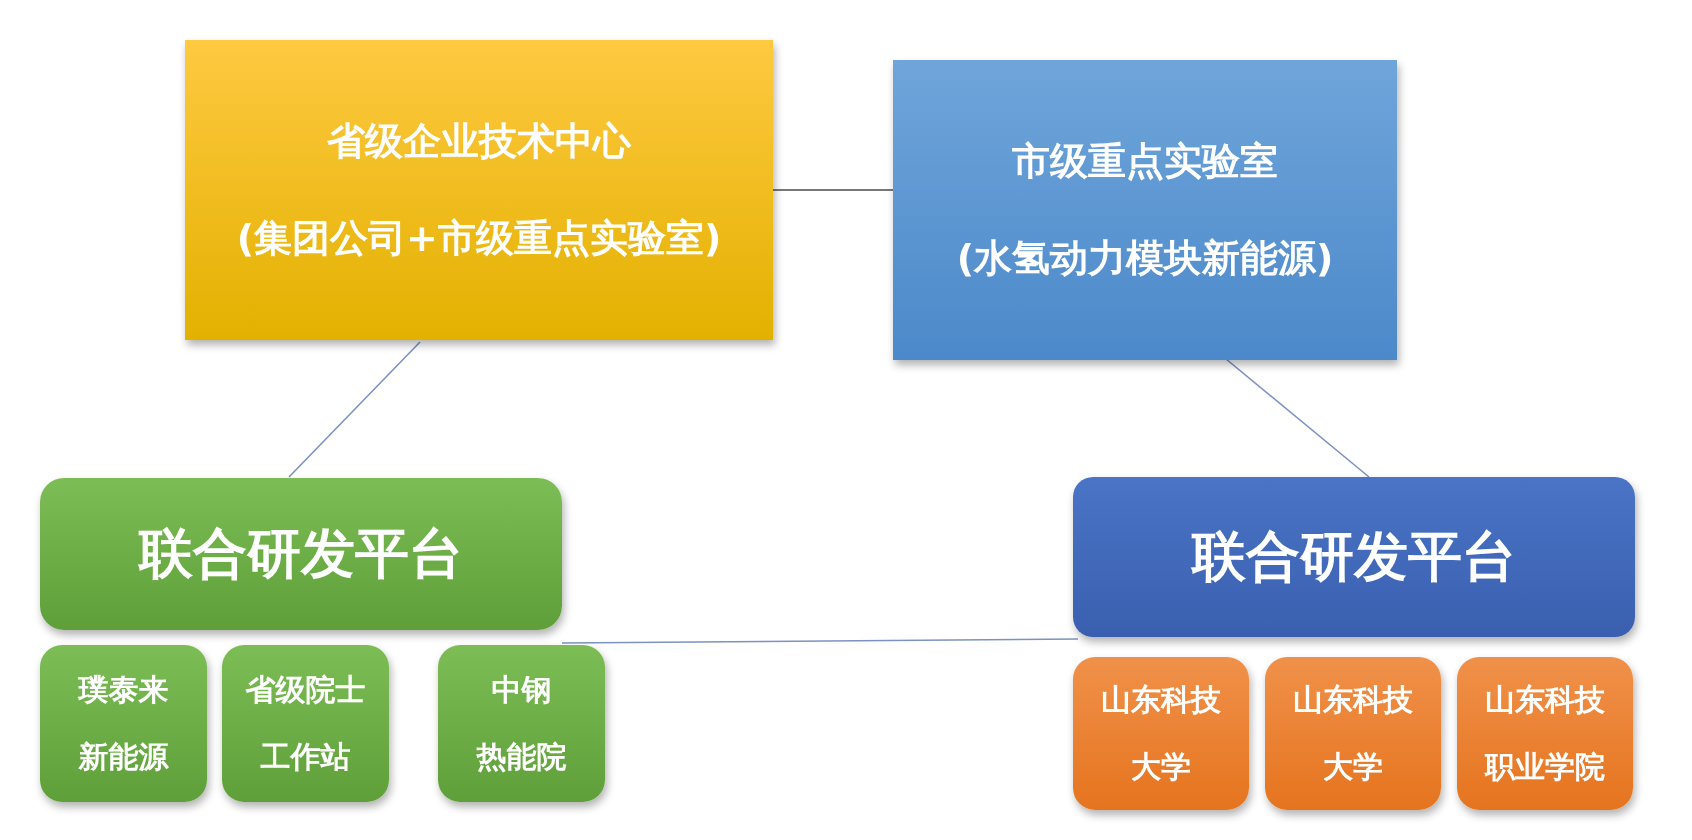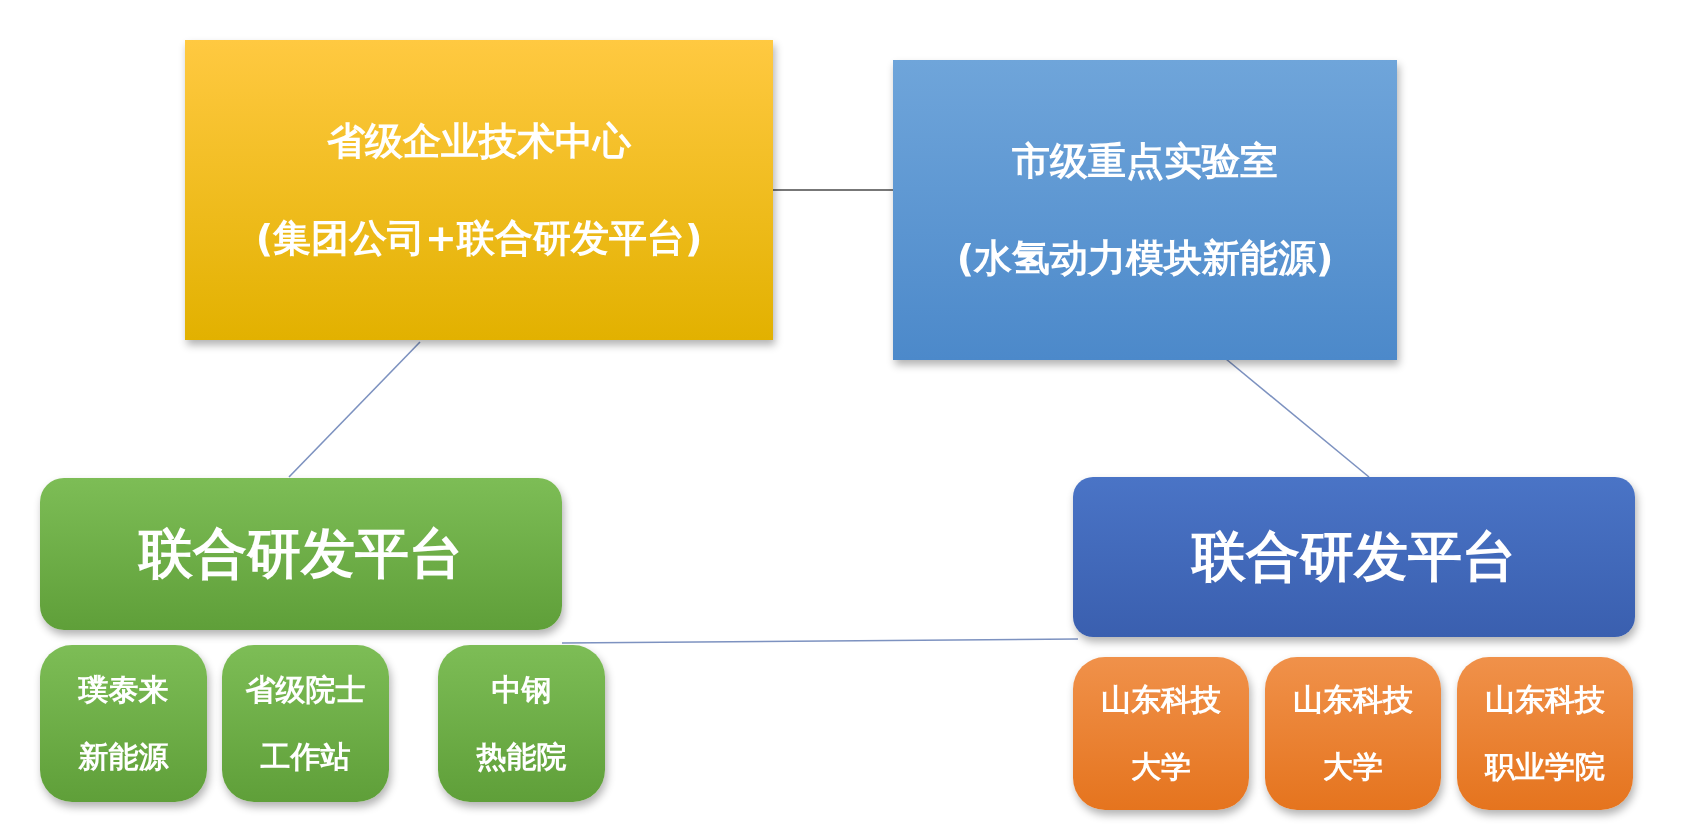--- a/index.html
+++ b/index.html
@@ -60,21 +60,21 @@
   }
   .node.blue-big {
     left: 1073px; top: 477px; width: 562px; height: 160px;
     background: linear-gradient(#4a74c6, #3a5faf);
     border-radius: 20px;
     font-size: 54px;
   }
   
   .node.small {
     width: 167px; height: 157px;
-    border-radius: 32px;
+    border-radius: 22px;
     font-size: 30px;
     gap: 26px;
   }
   .node.green-sm {
     top: 645px;
     background: linear-gradient(#7dbd56, #5f9f39);
   }
   .node.orange-sm {
     top: 657px; height: 153px;
     width: 176px;
@@ -95,21 +95,21 @@
 
   <svg class="links" viewBox="0 0 1692 840" xmlns="http://www.w3.org/2000/svg">
     <line x1="773" y1="190" x2="893" y2="190" stroke-width="1.6" stroke="#4a4a4a"></line>
     <line x1="420" y1="342" x2="289" y2="477" stroke-width="1.6" stroke="#7d92c0"></line>
     <line x1="1203" y1="340" x2="1369" y2="477" stroke-width="1.6" stroke="#7d92c0"></line>
     <line x1="562" y1="643" x2="1078" y2="639" stroke-width="1.6" stroke="#7d92c0"></line>
   </svg>
 
   <div class="node gold">
     <div class="nline">省级企业技术中心</div>
-    <div class="nline">(集团公司+联合研发平台)</div>
+    <div class="nline">(集团公司+市级重点实验室)</div>
   </div>
 
   <div class="node skyblue">
     <div class="nline">市级重点实验室</div>
     <div class="nline">(水氢动力模块新能源)</div>
   </div>
 
   <div class="node green-big">
     <div class="nline">联合研发平台</div>
   </div>

